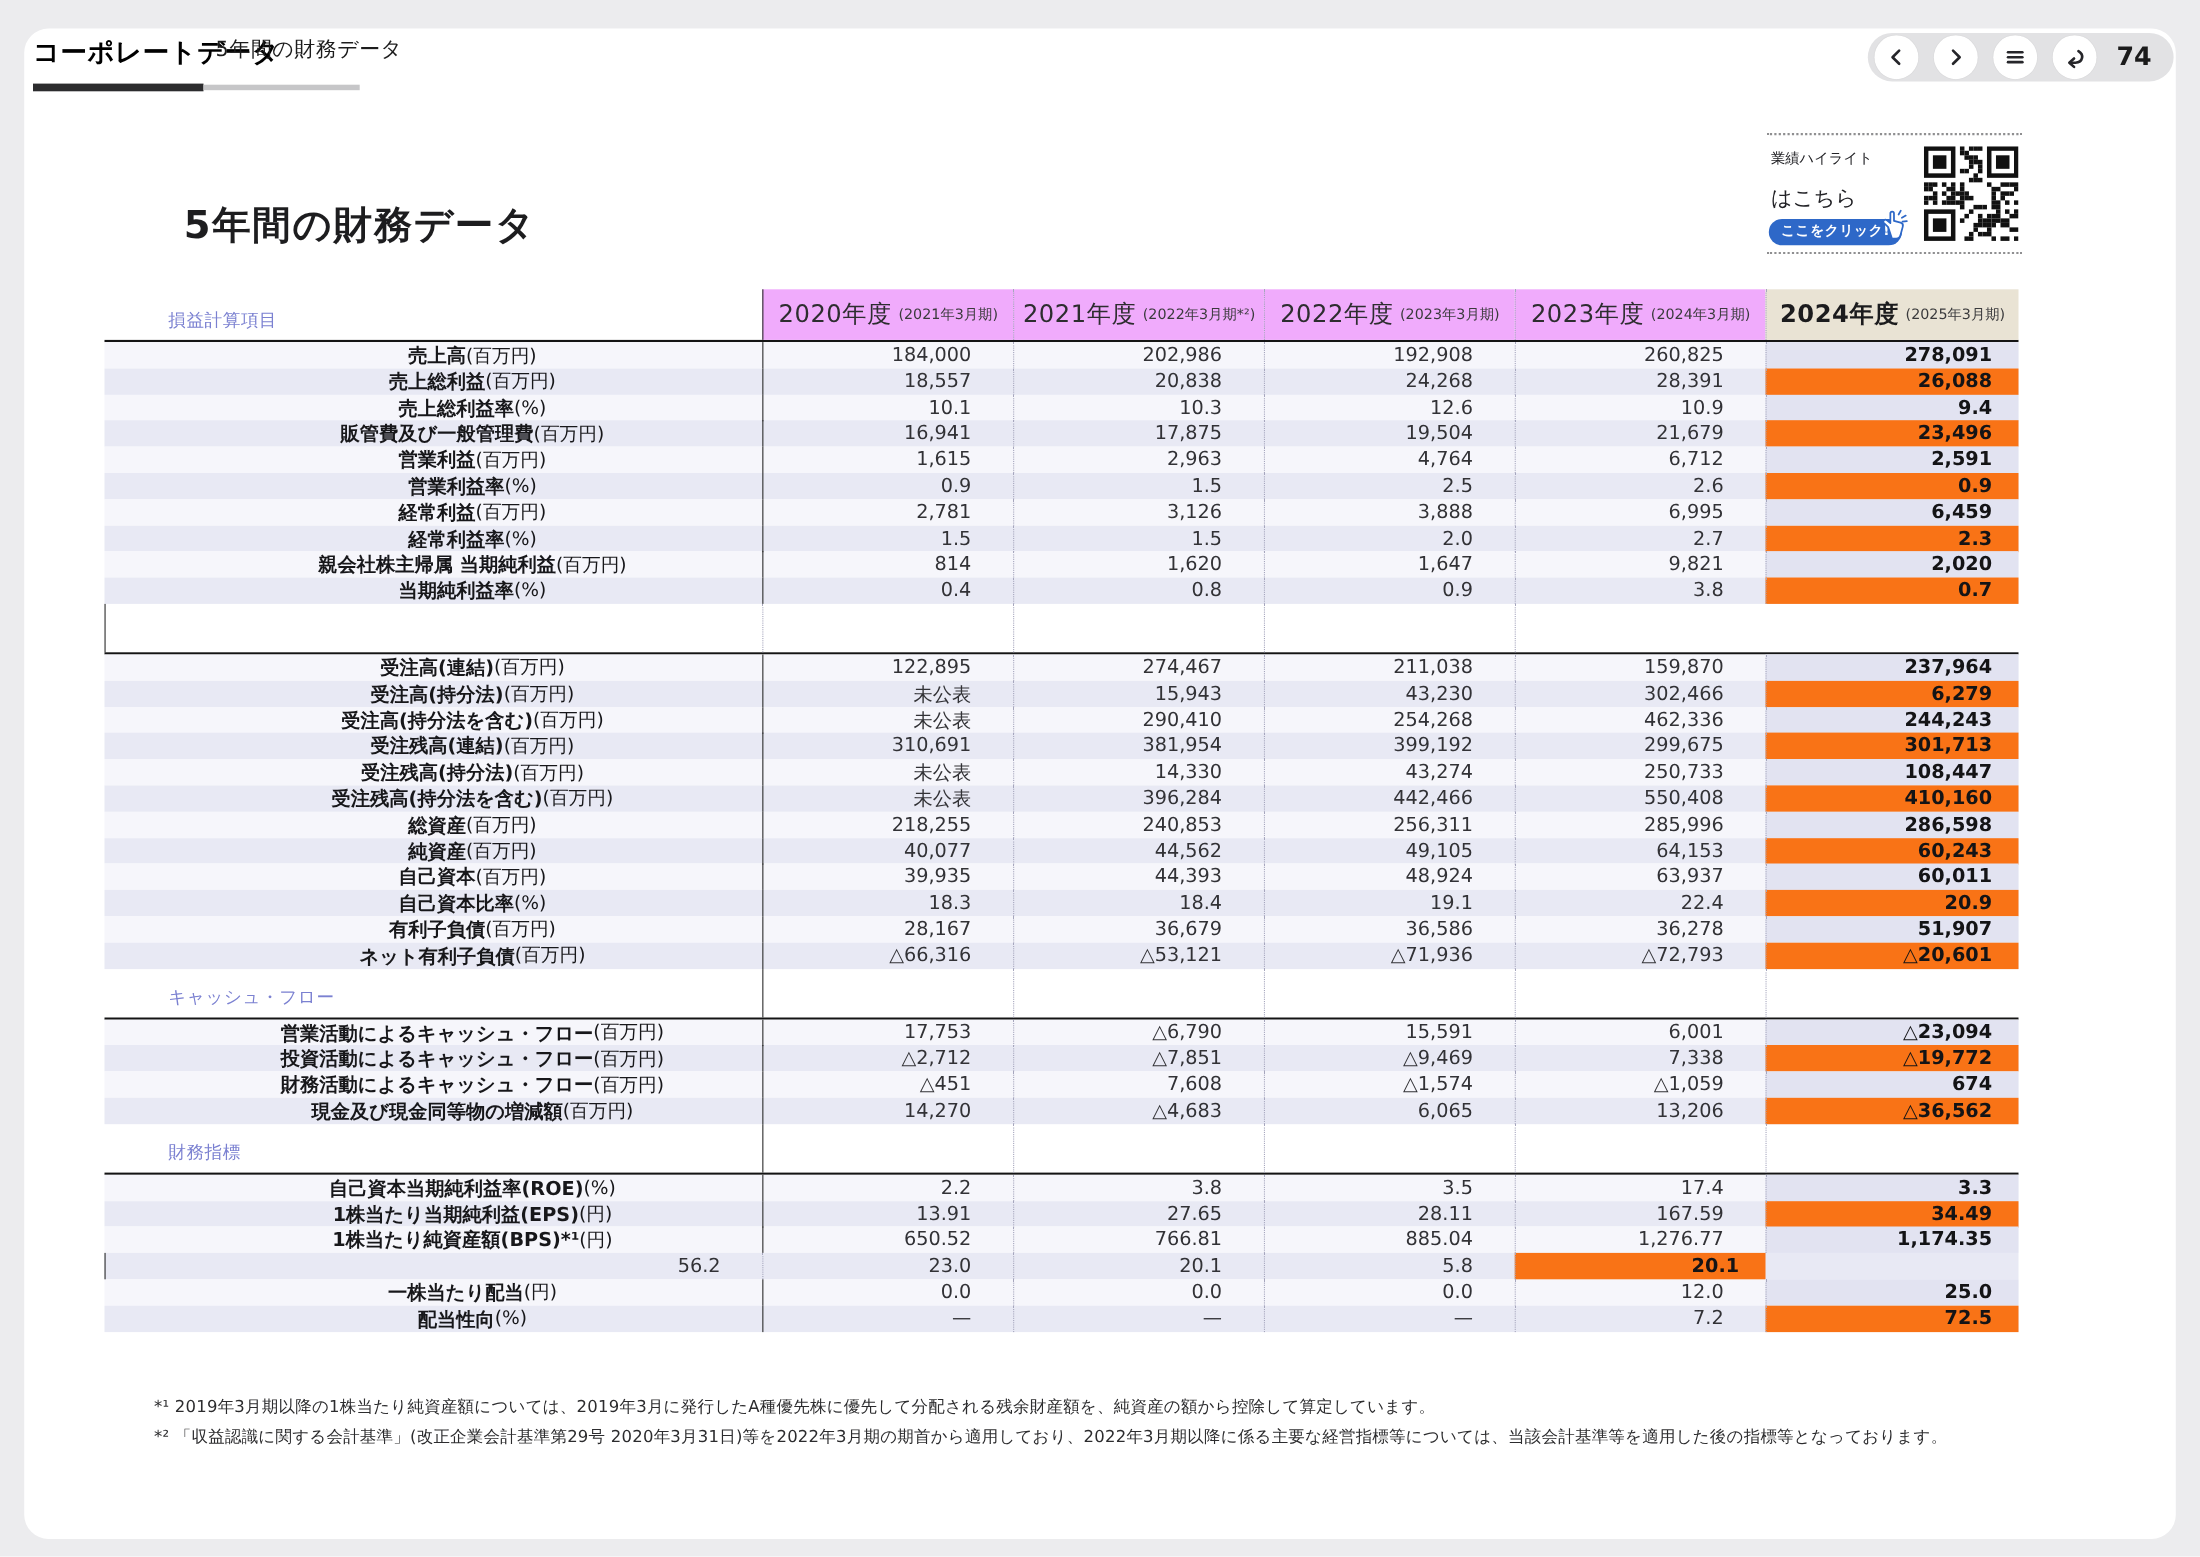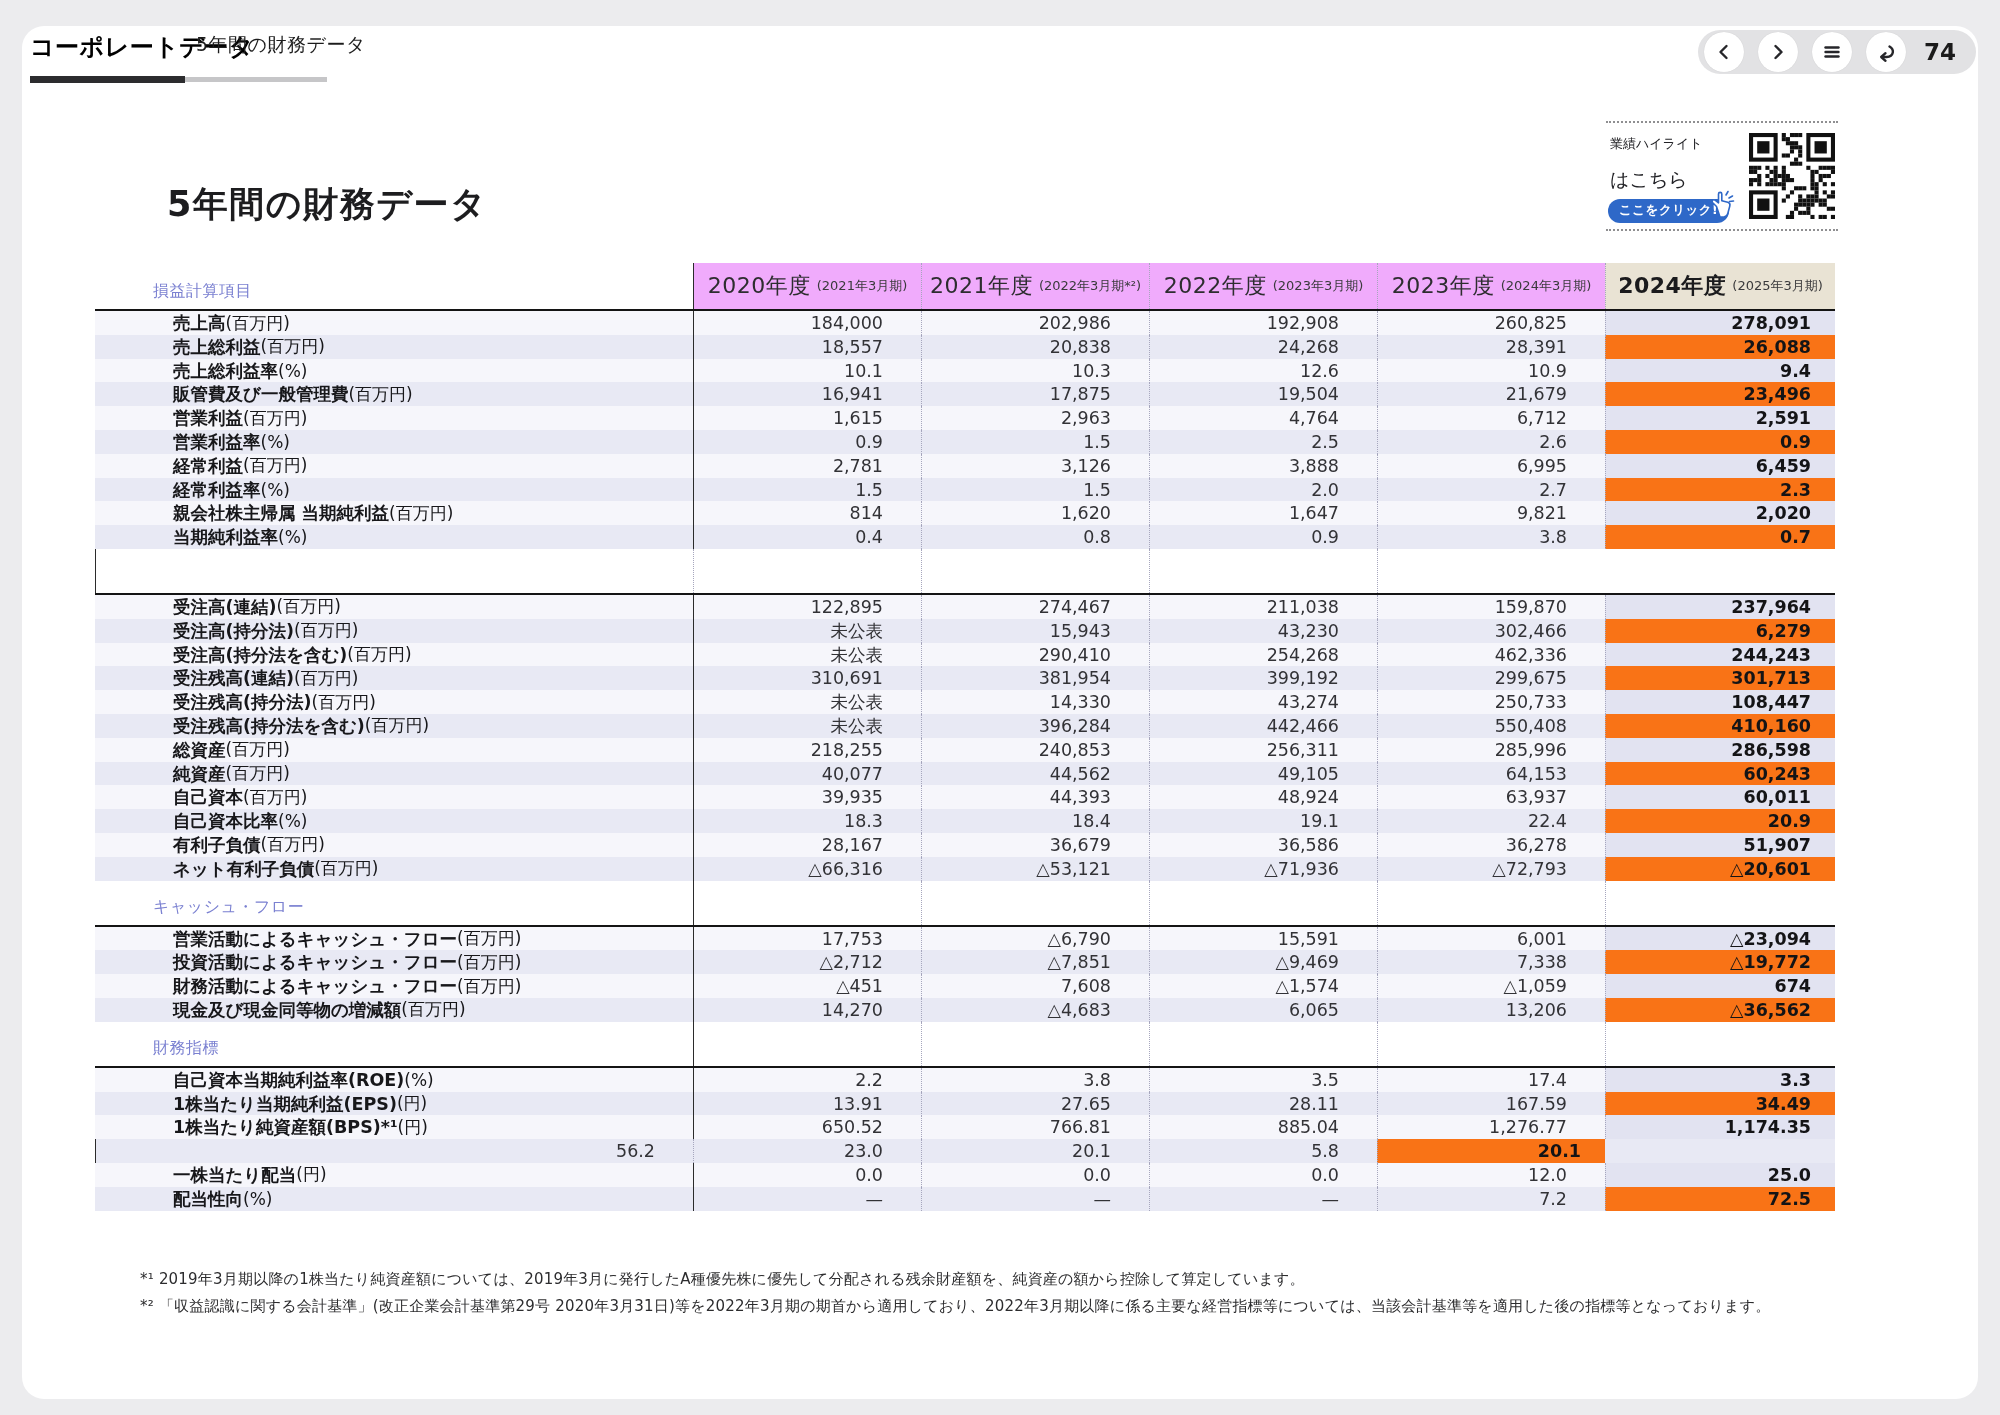--- a/index.html
+++ b/index.html
@@ -40,21 +40,21 @@
   .t-sec{height:44px;border-bottom:2px solid #141414;}
   .t-data{height:23.8px;}
   .cell{box-sizing:border-box;min-width:0;}
   .head-cell{background:#f0abfc;display:flex;align-items:center;justify-content:center;gap:6px;}
   .head-cell.hl{background:#e9e3d4;}
   .hy{font-size:22px;font-weight:500;color:#2d2d2f;letter-spacing:.5px;white-space:nowrap;}
   .head-cell.hl .hy{font-weight:700;color:#1b1b1d;}
   .hp{font-size:13px;color:#3a3a3c;white-space:nowrap;}
   .lblzone{display:flex;align-items:flex-end;padding:0 0 7px 58px;}
   .sec-title{color:#7b81d1;font-size:16px;letter-spacing:.5px;white-space:nowrap;}
-  .lbl-cell{display:flex;align-items:center;justify-content:flex-start;padding-left:78px;padding-right:7px;}
+  .lbl-cell{display:flex;align-items:center;justify-content:center;padding-left:78px;padding-right:7px;}
   .rl{font-weight:700;font-size:17.5px;color:#17171a;white-space:nowrap;}
   .ru{font-weight:400;font-size:17px;color:#17171a;white-space:nowrap;}
   .val{display:flex;align-items:center;justify-content:flex-end;padding-right:38px;font-size:17.5px;color:#323236;white-space:nowrap;}
   .val.hl{font-weight:700;color:#141416;padding-right:24px;}
   .sep-s{border-left:1.5px solid #2b2b2b;}
   .sep-d{border-left:1px dotted #a6a6bd;}
   .r-light{background:#f6f6fb;}
   .r-dark{background:#e8e9f4;}
   .r-light .val.hl{background:#e2e3f1;}
   .r-dark .val.hl{background:#f97316;}

